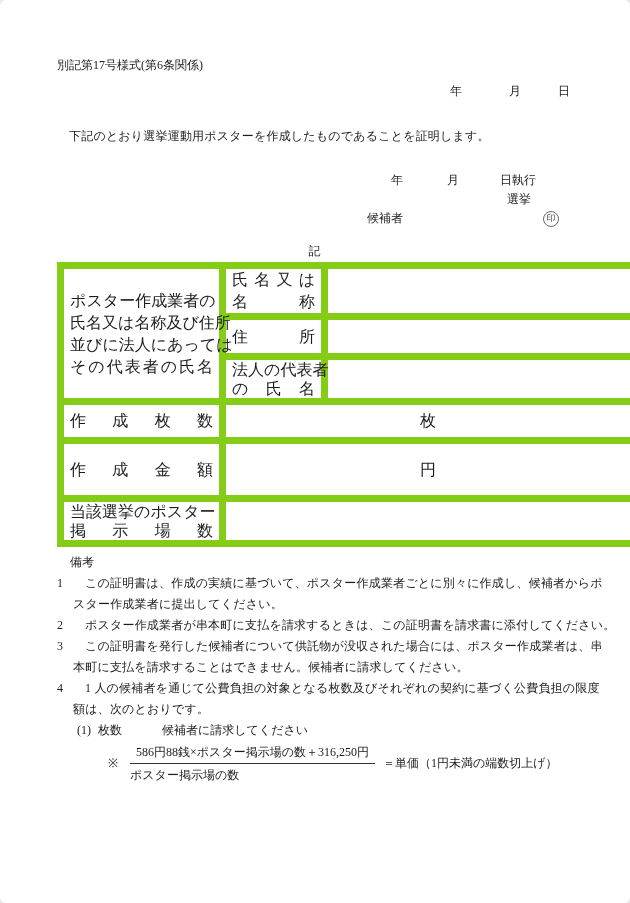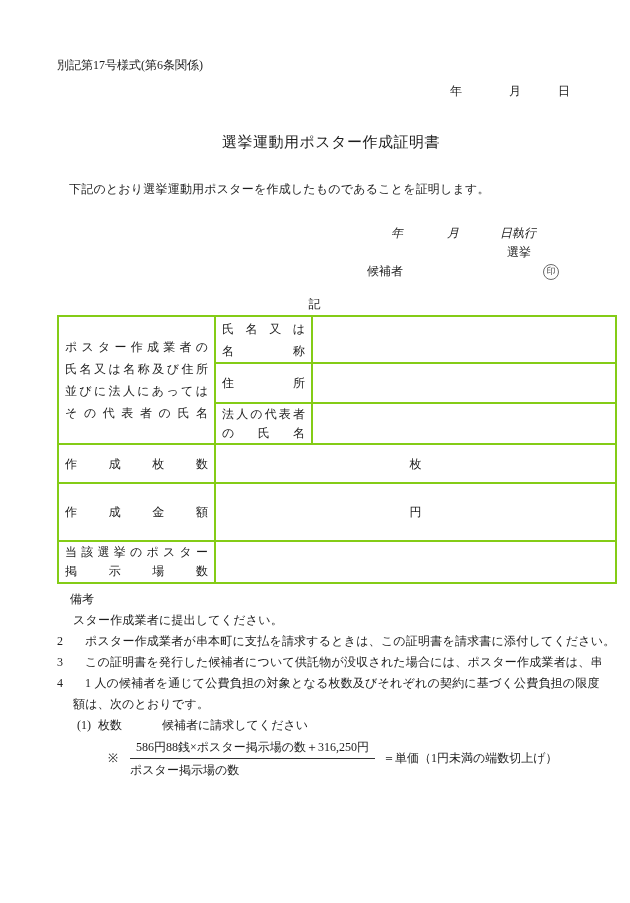--- a/index.html
+++ b/index.html
@@ -7,50 +7,51 @@
     position:relative;
     width:630px;height:903px;
     background:#ffffff;
     color:#1c1c1c;
     font-family:"Liberation Serif","DejaVu Serif",serif;
     font-size:12px;
     line-height:21px;
     overflow:hidden;
     box-sizing:border-box;
     padding:58px 25px 0 57px;
+    border-radius:6px;
   }
   .form-number{line-height:15px;}
   .date-top{line-height:15px;margin-top:11px;text-align:right;padding-right:35px;}
   .date-top .gap-m{margin-left:44px;}
   .date-top .gap-d{margin-left:34px;}
   .doc-title{margin-top:34px;text-align:center;font-size:15px;line-height:19px;letter-spacing:0.5px;}
   .intro{margin-top:27px;text-indent:1em;letter-spacing:0.2px;}
   .exec-block{margin-top:24px;line-height:19px;}
-  .exec-date{text-align:right;padding-right:69px;font-style:italic;}
+  .exec-date{text-align:right;padding-right:69px;}
   .exec-date .gap-m{margin-left:41px;}
   .exec-date .gap-d{margin-left:38px;}
   .exec-election{text-align:right;padding-right:74px;}
   .exec-candidate{display:flex;justify-content:flex-end;align-items:center;padding-right:46px;}
   .exec-candidate .cand-label{margin-right:140px;}
   .seal{
     display:inline-flex;width:14px;height:14px;
     border:1px solid #6a6a6a;border-radius:50%;
     align-items:center;justify-content:center;
     font-size:9px;line-height:9px;color:#4a4a4a;flex:0 0 auto;
   }
   .ki{margin-top:16px;text-align:center;line-height:15px;letter-spacing:1px;width:516px;}
 
   table.cert{
     margin-top:3px;border-collapse:collapse;table-layout:fixed;
     width:516px;
   }
   table.cert td{
-    border:2px solid #84cc16;
+    border:7px solid #84cc16;
     padding:0 6px;vertical-align:middle;
-    font-size:12px;line-height:22px;
+    font-size:16px;line-height:22px;
   }
   td.col-main{width:143px;}
   td.col-sub{width:83px;padding:0 5px;}
   td.col-val{width:290px;}
   .jline{text-align:justify;text-align-last:justify;text-justify:inter-character;white-space:nowrap;}
   tr.r1{height:47px;} tr.r2{height:40px;} tr.r3{height:41px;margin-top:44px;}
   tr.r4{height:39px;} tr.r5{height:58px;} tr.r6{height:42px;}
   tr.r3 .jline{line-height:19px;}
   tr.r6 .jline{line-height:19px;}
   td.unit-cell{text-align:center;padding-left:78px;}
@@ -77,21 +78,20 @@
 <div class="page">
 
   <div class="form-number">別記第17号様式(第6条関係)</div>
 
   <div class="date-top">
     <span>年</span>
     <span class="gap-m">月</span>
     <span class="gap-d">日</span>
   </div>
 
-  <div class="doc-title">選挙運動用ポスター作成証明書</div>
 
   <div class="intro">下記のとおり選挙運動用ポスターを作成したものであることを証明します。</div>
 
   <div class="exec-block">
     <div class="exec-date">
       <span>年</span>
       <span class="gap-m">月</span>
       <span class="gap-d">日執行</span>
     </div>
     <div class="exec-election">選挙</div>
@@ -149,29 +149,33 @@
         <div class="jline">掲示場数</div>
       </td>
       <td class="unit-cell" colspan="2"></td>
     </tr>
   </tbody>
     </table>
 
   <div class="notes">
     <div class="notes-heading">備考</div>
 
+    <div class="note-line">
+      <span class="num">1</span><span>この証明書は、作成の実績に基づいて、ポスター作成業者ごとに別々に作成し、候補者からポ</span>
+    </div>
     <div class="note-line note-cont">スター作成業者に提出してください。</div>
 
     <div class="note-line">
       <span class="num">2</span><span>ポスター作成業者が串本町に支払を請求するときは、この証明書を請求書に添付してください。</span>
     </div>
 
     <div class="note-line">
       <span class="num">3</span><span>この証明書を発行した候補者について供託物が没収された場合には、ポスター作成業者は、串</span>
     </div>
+    <div class="note-line note-cont">本町に支払を請求することはできません。候補者に請求してください。</div>
 
     <div class="note-line">
       <span class="num">4</span><span>1 人の候補者を通じて公費負担の対象となる枚数及びそれぞれの契約に基づく公費負担の限度</span>
     </div>
     <div class="note-line note-cont">額は、次のとおりです。</div>
 
     <div class="note-sub">
       <span class="snum">(1)</span><span class="slabel">枚数</span><span>候補者に請求してください</span>
     </div>
 

